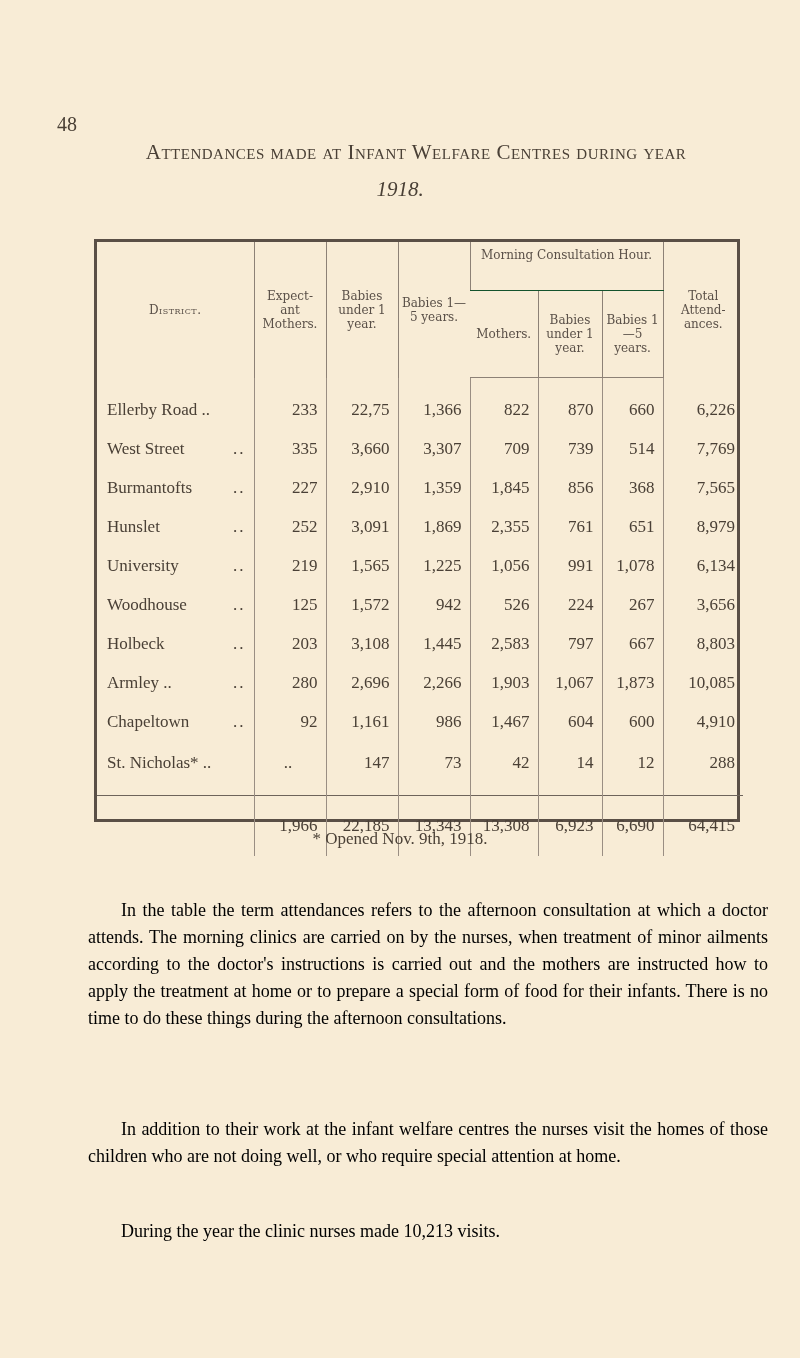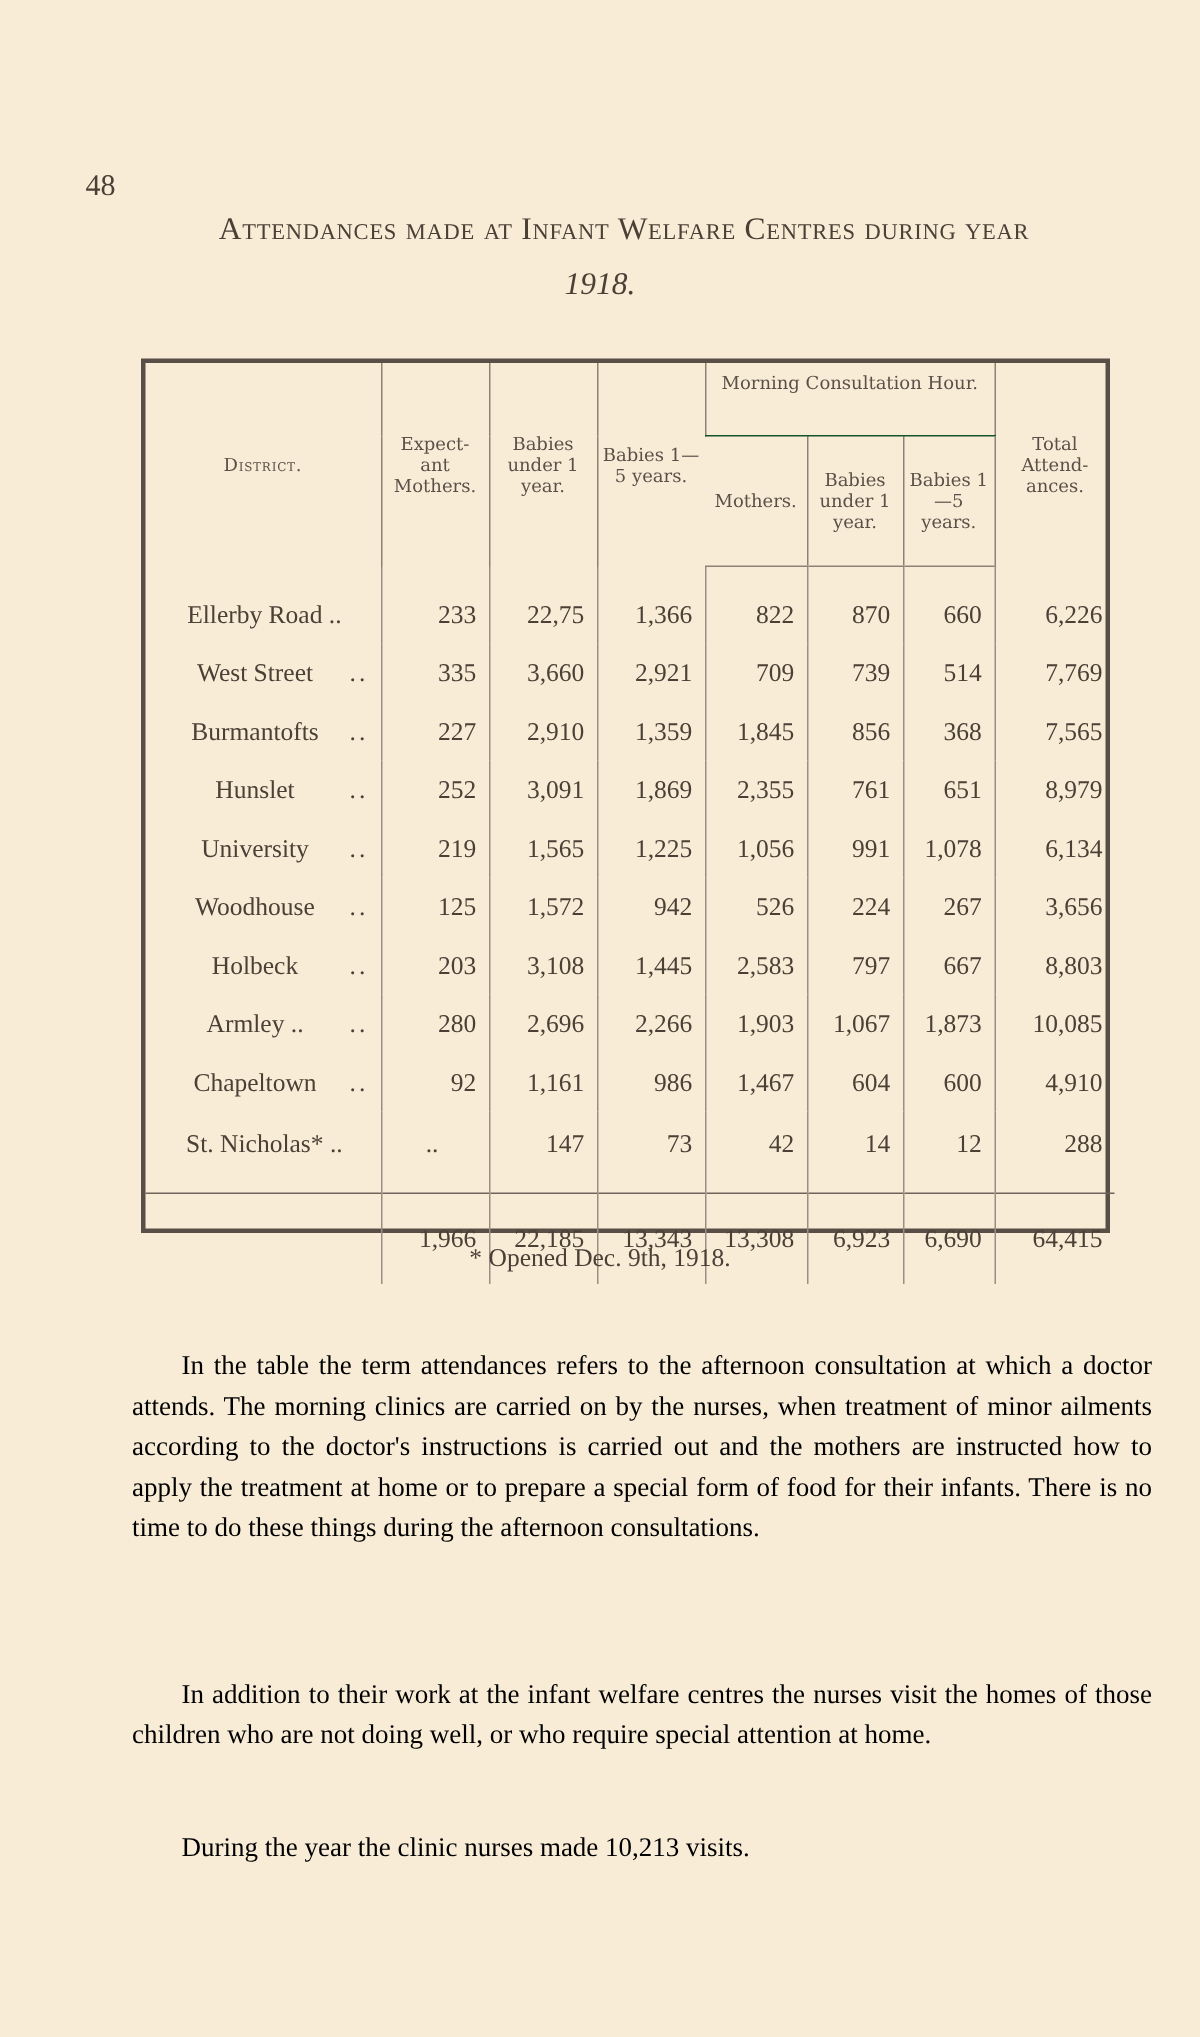--- a/index.html
+++ b/index.html
@@ -53,21 +53,21 @@
   th.district-head { font-variant: small-caps; font-size: 12px; letter-spacing: 0.5px; }
   th.morning-head { border-bottom: 1px solid #14532d; vertical-align: top; padding-top: 6px; height: 40px; }
   th.sub { vertical-align: middle; height: 82px; }
   tr.header-bottom th, tr.sub-row th { border-bottom: 1px solid #8d8176; }
   td {
     font-size: 17px; color: #4a4036; text-align: right;
     border-left: 1px solid #9a8e83;
     padding: 0 8px 0 4px; height: 39px;
     font-family: "Liberation Serif", serif;
   }
-  td:first-child { border-left: none; text-align: center; padding-left: 10px; font-size: 17px; }
+  td:first-child { border-left: none; text-align: left; padding-left: 10px; font-size: 17px; }
   td .dots { float: right; letter-spacing: 2px; }
   tr.spacer td { height: 12px; }
   tr.last-data td { height: 42px; vertical-align: top; padding-top: 12px; }
   tr.total-row td { border-top: 1px solid #6e645b; height: 60px; vertical-align: middle; }
   .footnote {
     position: absolute; left: 0; width: 800px; top: 829px;
     text-align: center; font-size: 17px; color: #4a4036;
   }
   .para {
     position: absolute; left: 88px; width: 680px;
@@ -132,21 +132,21 @@
           <td>1,366</td>
           <td>822</td>
           <td>870</td>
           <td>660</td>
           <td>6,226</td>
         </tr>
         <tr>
           <td><span>West Street</span><span class="dots">..</span></td>
           <td>335</td>
           <td>3,660</td>
-          <td>2,921</td>
+          <td>3,307</td>
           <td>709</td>
           <td>739</td>
           <td>514</td>
           <td>7,769</td>
         </tr>
         <tr>
           <td><span>Burmantofts</span><span class="dots">..</span></td>
           <td>227</td>
           <td>2,910</td>
           <td>1,359</td>
@@ -232,17 +232,17 @@
           <td>13,343</td>
           <td>13,308</td>
           <td>6,923</td>
           <td>6,690</td>
           <td>64,415</td>
         </tr>
       </tbody>
   </table>
 </div>
 
-<div class="footnote">* Opened Dec. 9th, 1918.</div>
+<div class="footnote">* Opened Nov. 9th, 1918.</div>
 
 <p class="para p1">In the table the term attendances refers to the afternoon consultation at which a doctor attends. The morning clinics are carried on by the nurses, when treatment of minor ailments according to the doctor's instructions is carried out and the mothers are instructed how to apply the treatment at home or to prepare a special form of food for their infants. There is no time to do these things during the afternoon consultations.</p>
 <p class="para p2">In addition to their work at the infant welfare centres the nurses visit the homes of those children who are not doing well, or who require special attention at home.</p>
 <p class="para p3">During the year the clinic nurses made 10,213 visits.</p>
 
 </body></html>

